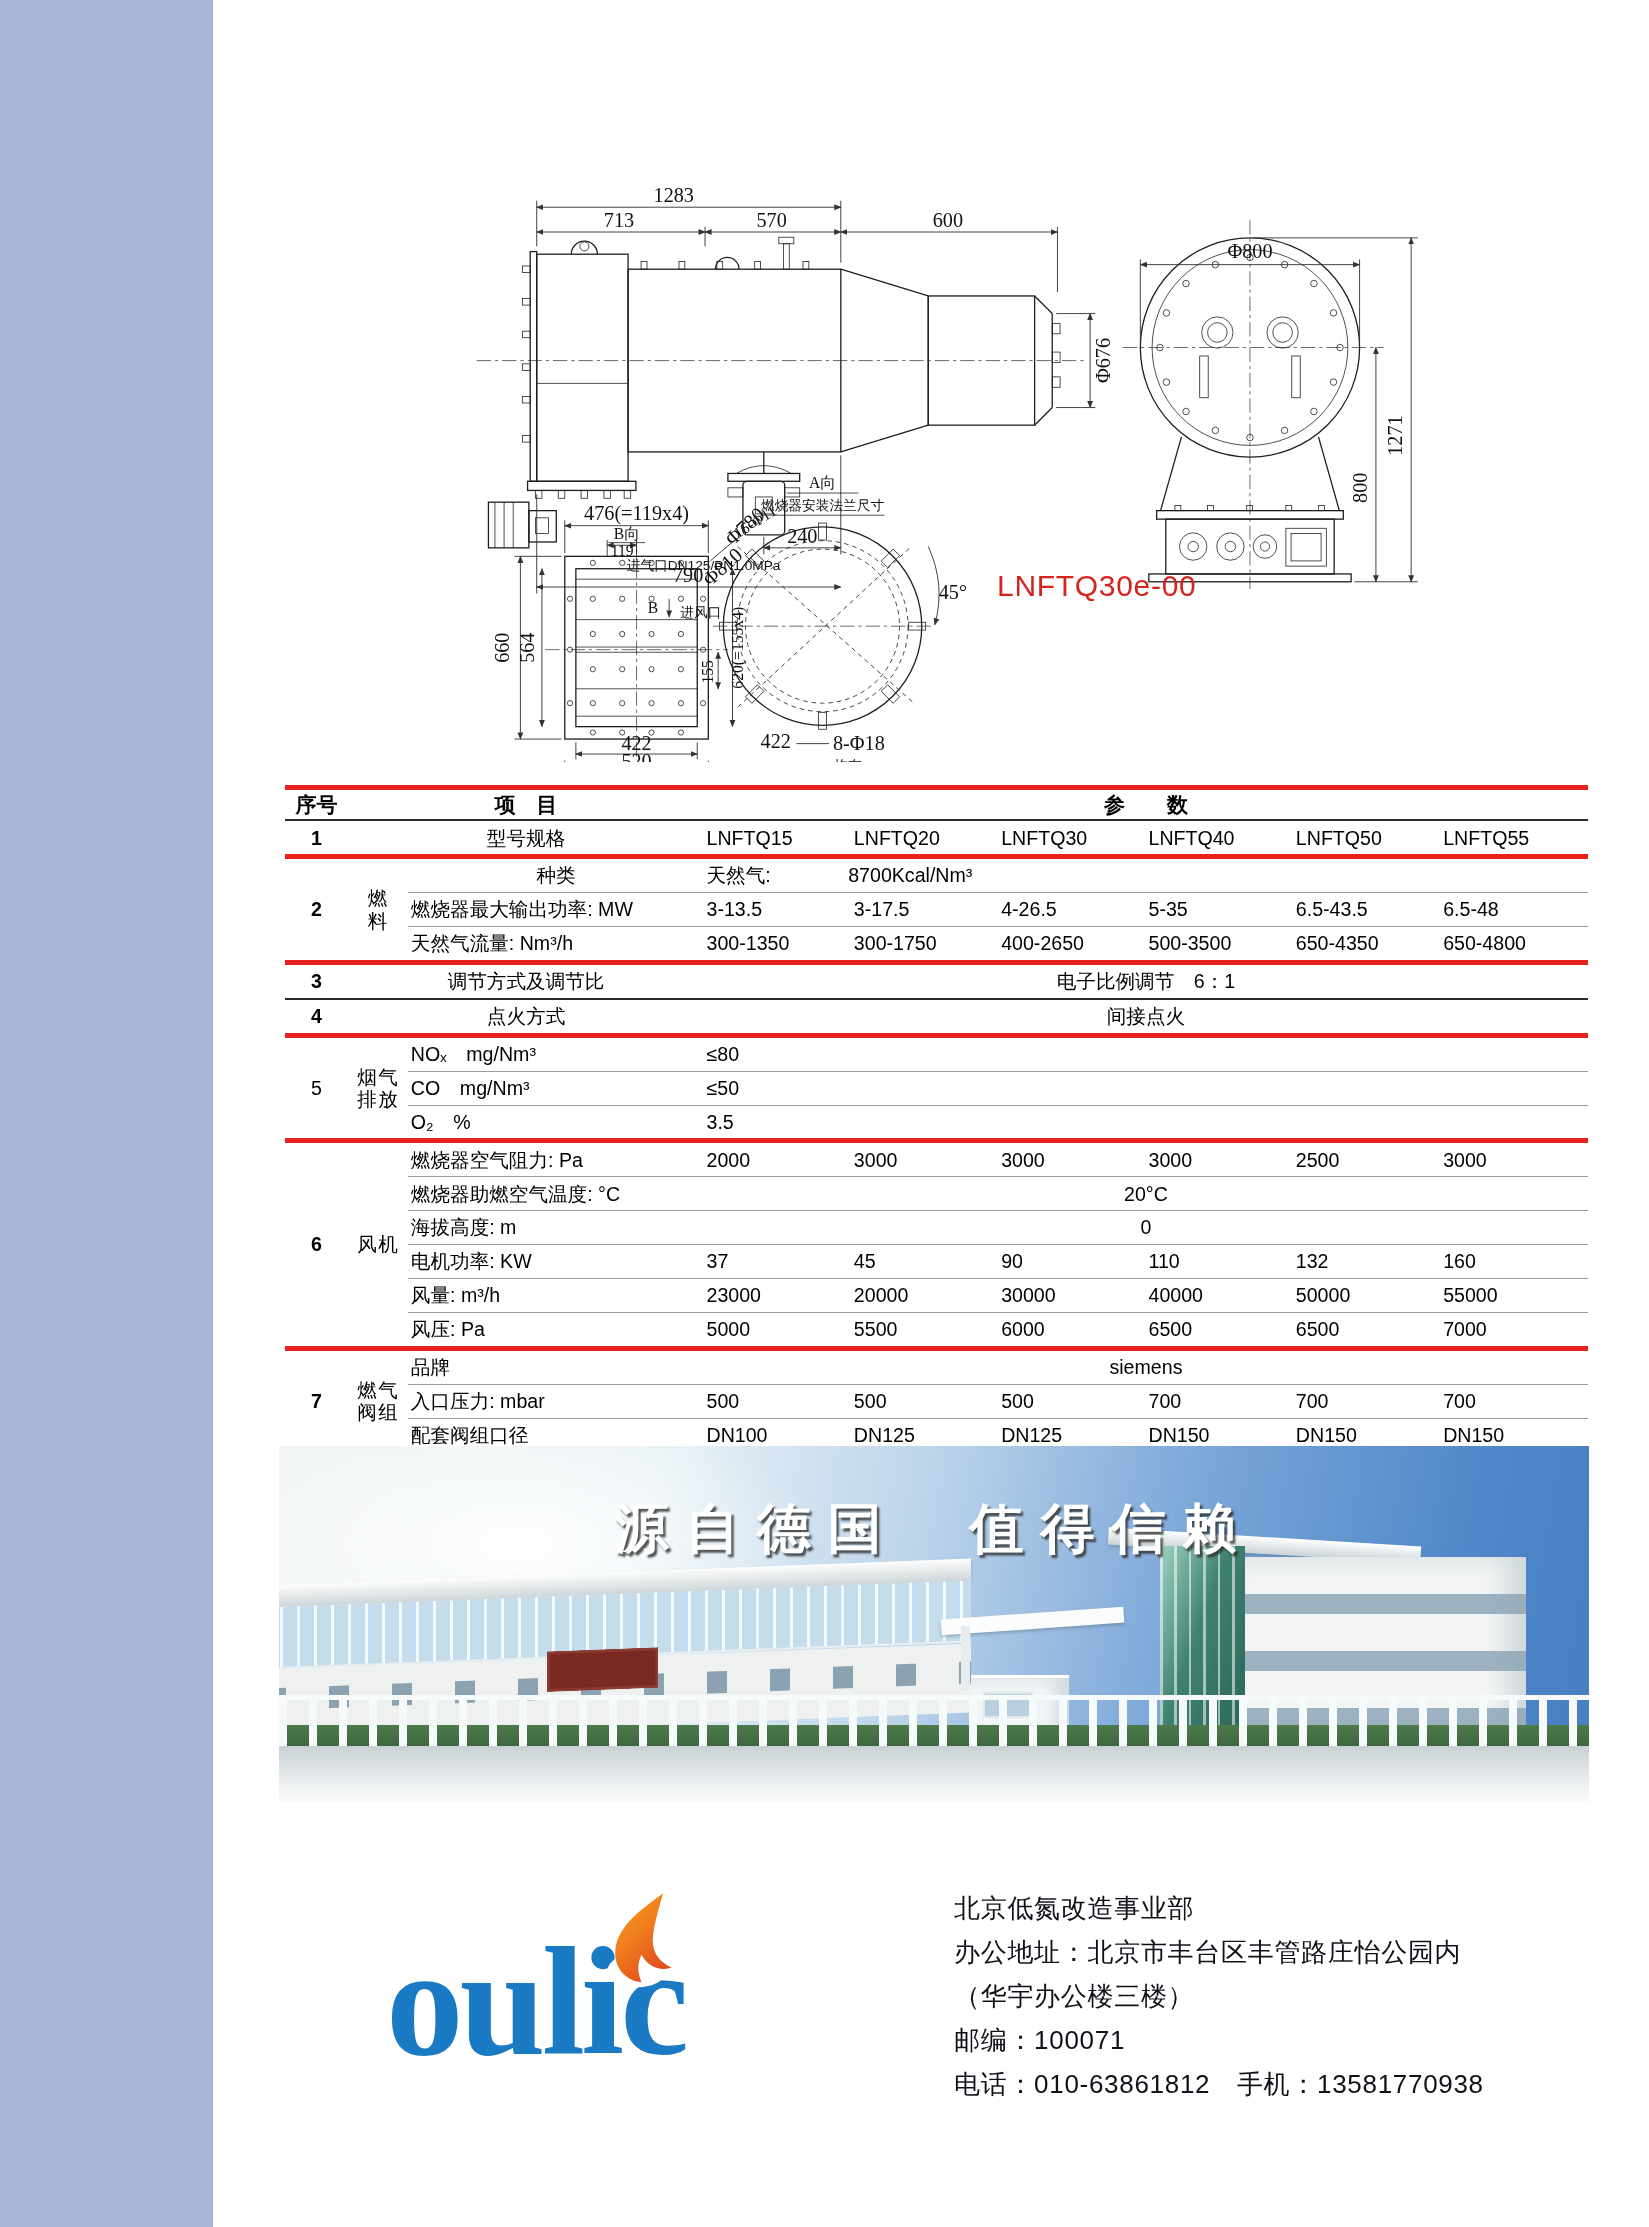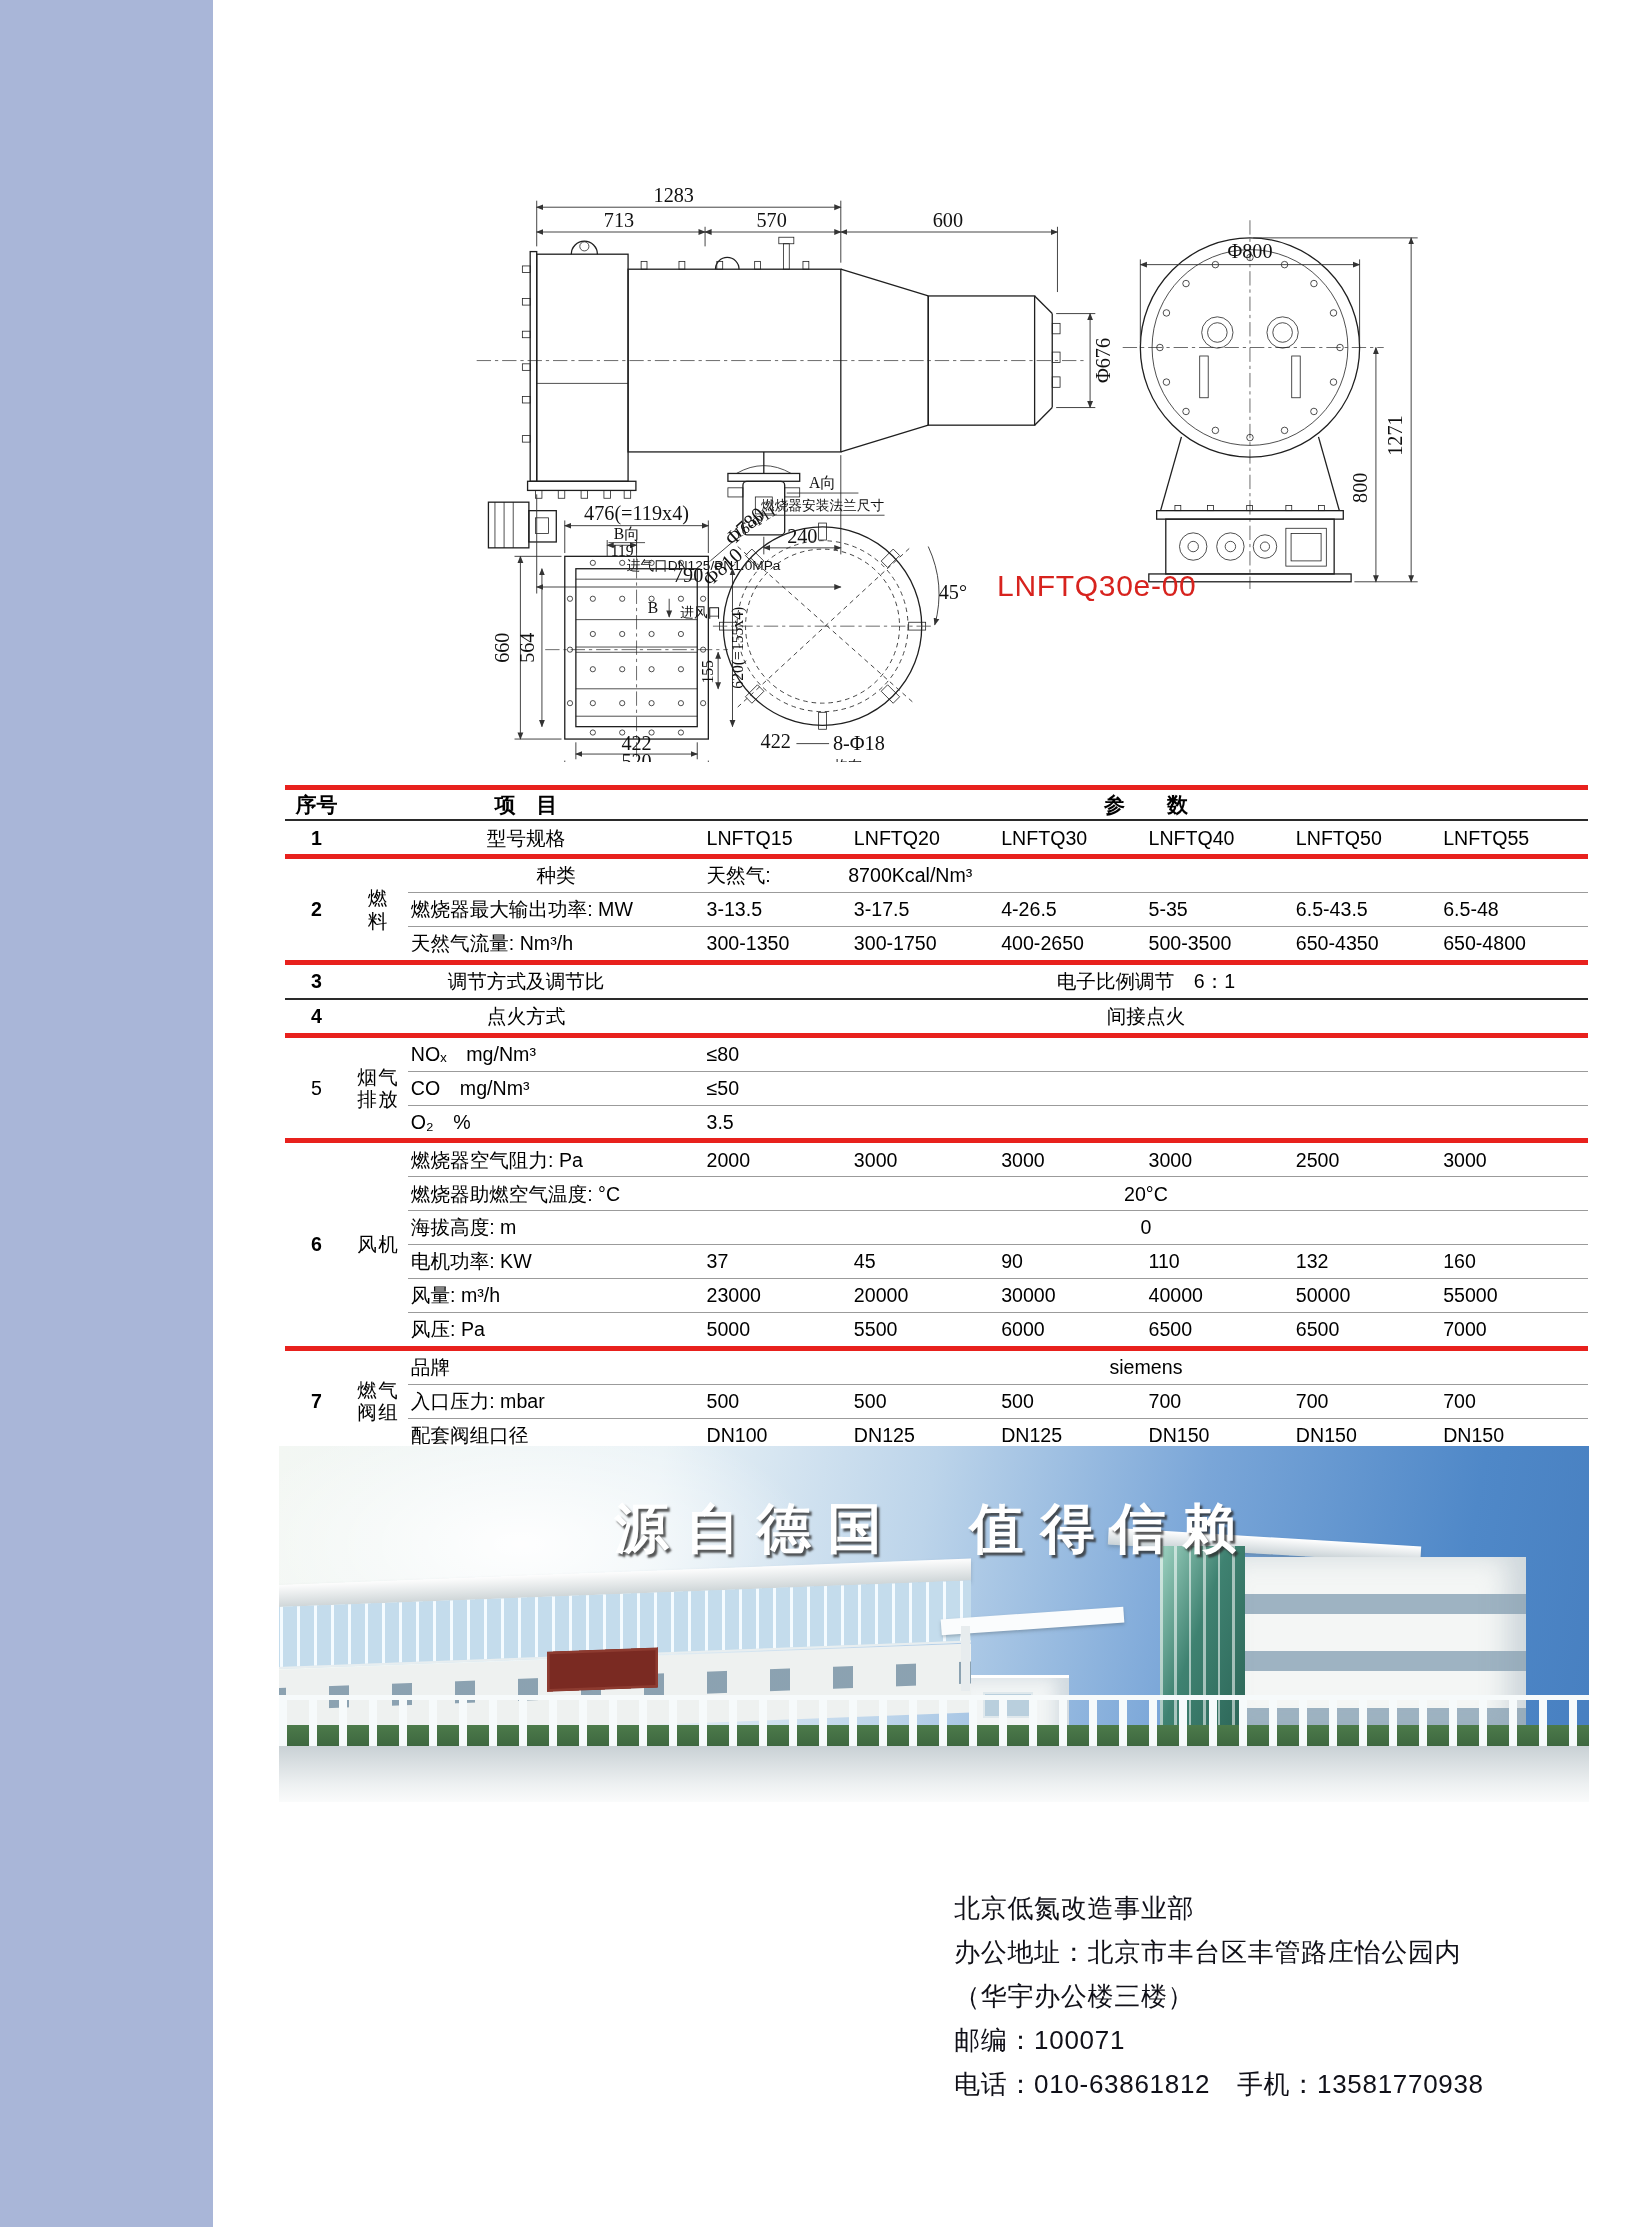--- a/index.html
+++ b/index.html
@@ -555,20 +555,34 @@
         <div class="o-glass"></div>
         <div class="o-body"></div>
       </div>
       <div class="grass"></div>
       <div class="fence"></div>
       <div class="road"></div>
     </div>
     <div class="slogan">源自德国　值得信赖</div>
   </div>
 
+  <div class="logo">
+    <div class="word">oulic</div>
+    <svg width="85" height="98" viewBox="0 0 130 150">
+      <defs>
+        <linearGradient id="fg" x1="0" y1="0" x2="0.6" y2="1">
+          <stop offset="0" stop-color="#f6a21d"></stop>
+          <stop offset="0.55" stop-color="#ef7a1d"></stop>
+          <stop offset="1" stop-color="#e34d1d"></stop>
+        </linearGradient>
+      </defs>
+      <ellipse cx="55" cy="120" rx="45" ry="26" fill="#ffffff"></ellipse>
+      <path d="M95 2 C60 28 26 52 22 88 C19 116 38 136 62 138 C56 124 55 110 62 96 C70 112 88 122 108 116 C86 106 76 88 80 64 C83 42 90 20 95 2 Z" fill="url(#fg)"></path>
+    </svg>
+  </div>
 
   <div class="contact">
     <div>北京低氮改造事业部</div>
     <div>办公地址：北京市丰台区丰管路庄怡公园内</div>
     <div>（华宇办公楼三楼）</div>
     <div>邮编：100071</div>
     <div>电话：010-63861812　手机：13581770938</div>
   </div>
 </div>
 

